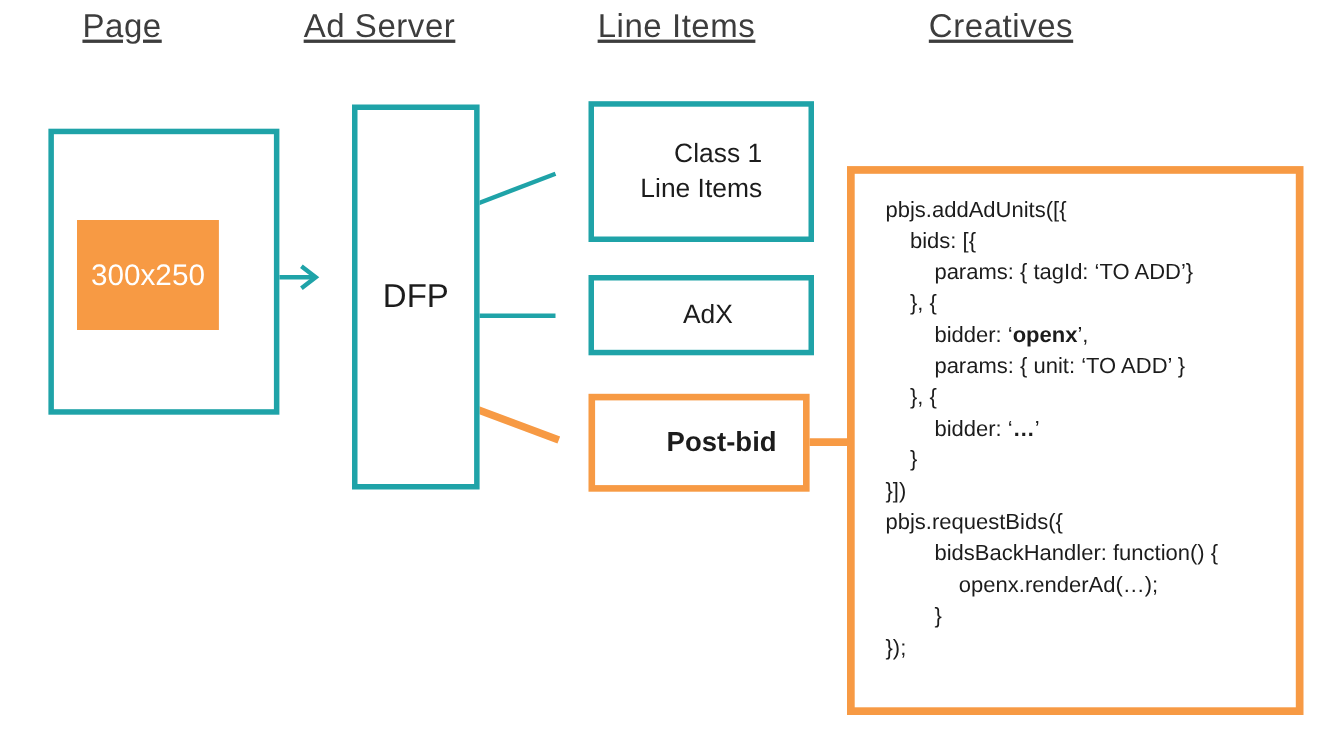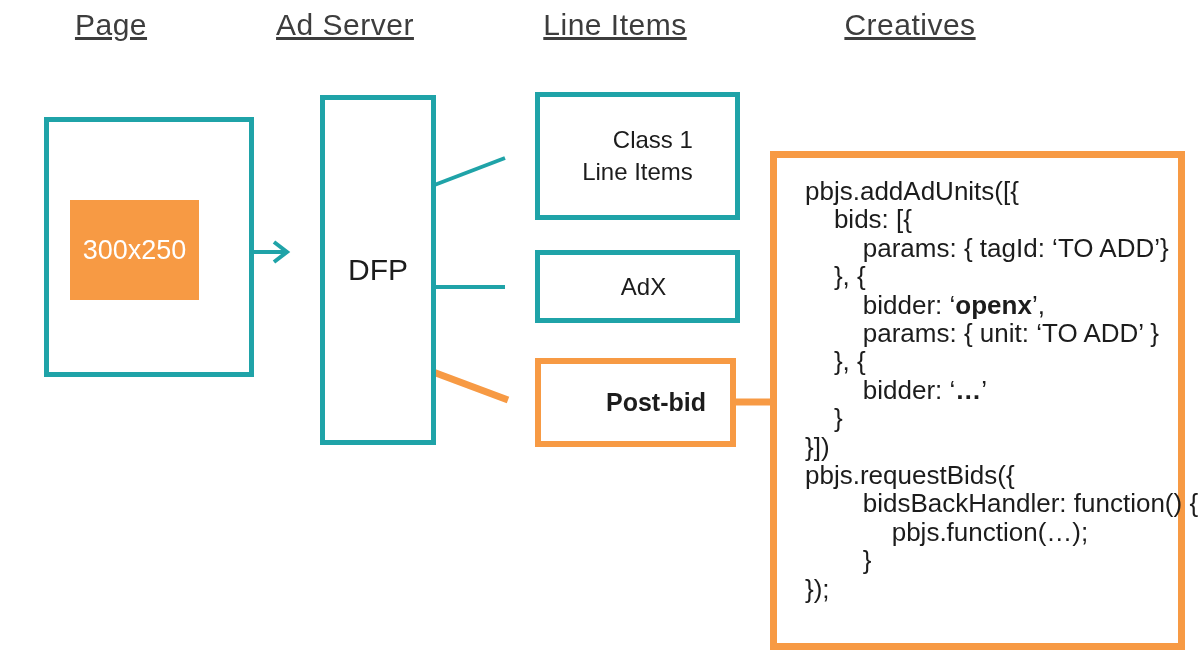--- a/index.html
+++ b/index.html
@@ -79,21 +79,21 @@
   }
 
   .code-box {
     position: absolute;
     left: 770px; top: 151px; width: 415px; height: 499px;
     background: var(--background);
     border: 7px solid var(--orange);
   }
   .code-block {
     padding: 19px 10px 0 28px;
-    font-size: 26px;
+    font-size: 20px;
     color: var(--label_text);
   }
   .code-line {
     white-space: pre;
     line-height: 28.4px;
   }
   .code-line .bold { font-weight: 700; }
 </style>
 </head>
 <body>
@@ -151,19 +151,19 @@
         <div class="code-line"><span>        params: { tagId: ‘TO ADD’}</span></div>
         <div class="code-line"><span>    }, {</span></div>
         <div class="code-line"><span>        bidder: ‘</span><span class="bold">openx</span><span>’,</span></div>
         <div class="code-line"><span>        params: { unit: ‘TO ADD’ }</span></div>
         <div class="code-line"><span>    }, {</span></div>
         <div class="code-line"><span>        bidder: ‘</span><span class="bold">…</span><span>’</span></div>
         <div class="code-line"><span>    }</span></div>
         <div class="code-line"><span>}])</span></div>
         <div class="code-line"><span>pbjs.requestBids({</span></div>
         <div class="code-line"><span>        bidsBackHandler: function() {</span></div>
-        <div class="code-line"><span>            pbjs.function(…);</span></div>
+        <div class="code-line"><span>            openx.renderAd(…);</span></div>
         <div class="code-line"><span>        }</span></div>
         <div class="code-line"><span>});</span></div>
       </div>
   </div>
 
 </div>
 
 </body></html>

